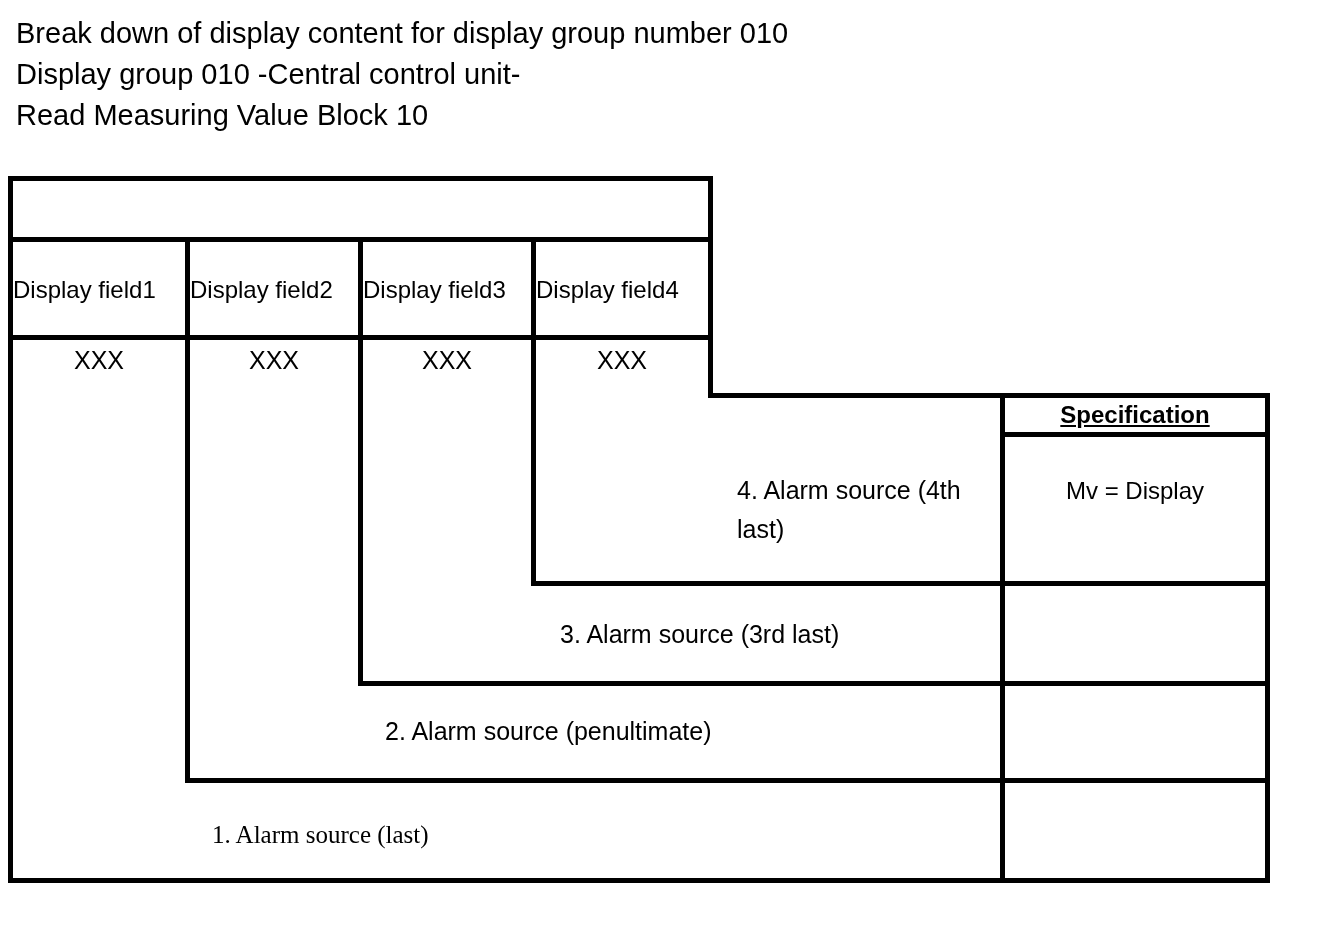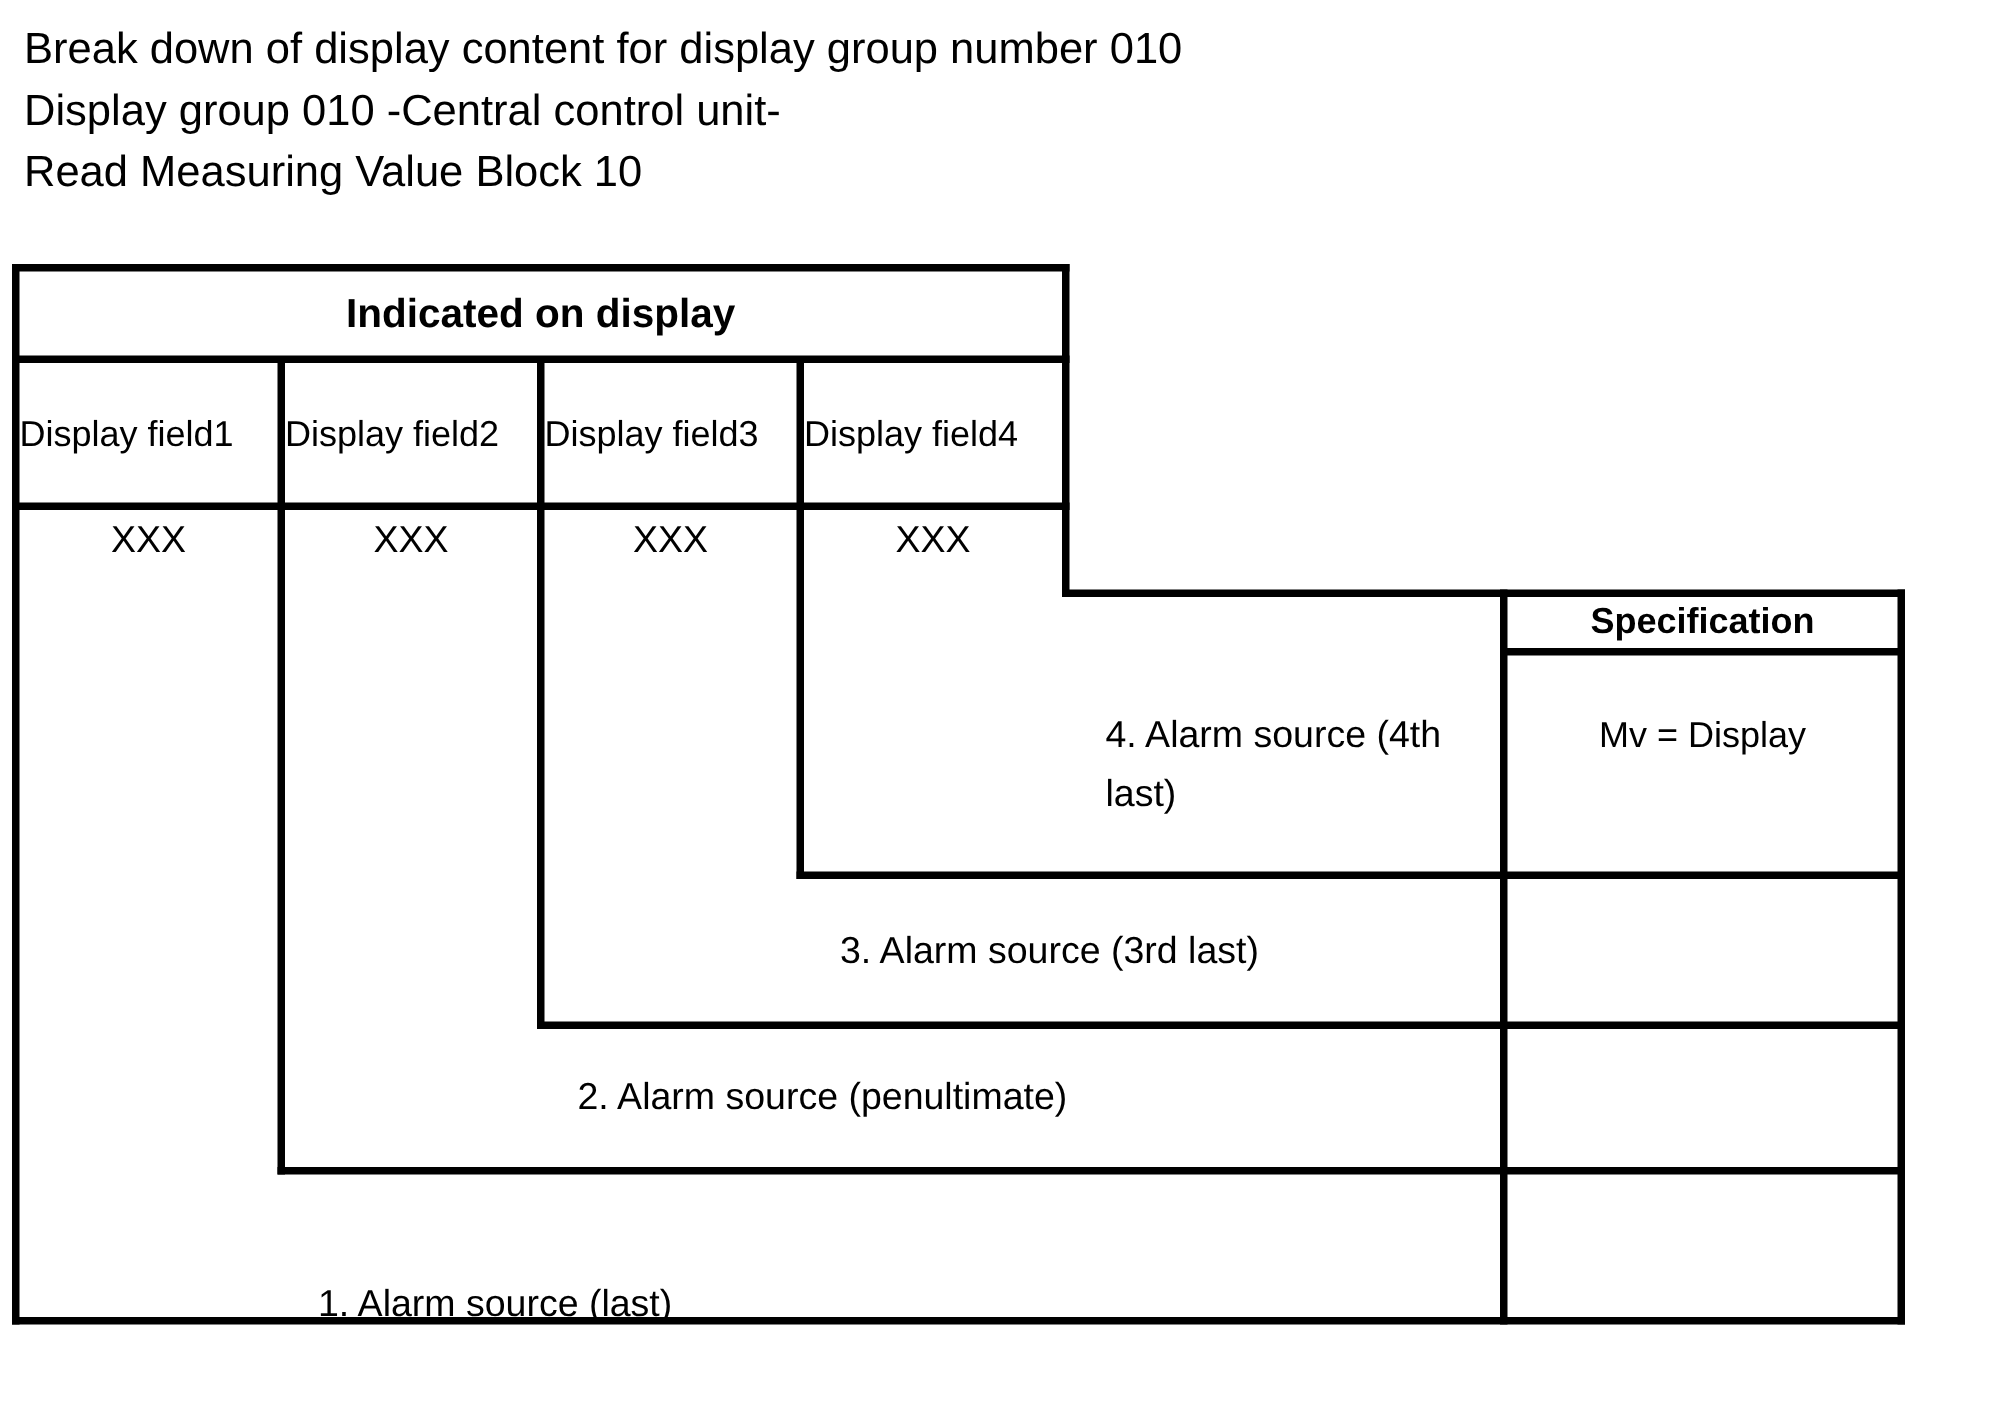--- a/index.html
+++ b/index.html
@@ -63,33 +63,33 @@
   }
   .col-value-1 { left: 13px;  width: 172px; }
   .col-value-2 { left: 190px; width: 168px; }
   .col-value-3 { left: 363px; width: 168px; }
   .col-value-4 { left: 536px; width: 172px; }
 
   
   .spec-header {
     position: absolute; left: 1005px; top: 398px; width: 260px; height: 34px;
     display: flex; align-items: center; justify-content: center;
-    font-weight: bold; font-size: 24px;
+    font-weight: bold; font-size: 24px; text-decoration: underline;
   }
   .spec-value {
     position: absolute; left: 1005px; top: 471px; width: 260px;
     text-align: center; font-size: 24px; line-height: 39px;
   }
 
   
   .alarm-label { position: absolute; font-size: 25px; line-height: 30px; white-space: nowrap; }
   .alarm-4 { left: 737px; top: 471px; width: 270px; line-height: 39px; white-space: normal; }
   .alarm-3 { left: 560px; top: 619px; }
   .alarm-2 { left: 385px; top: 716px; text-align: right; }
-  .alarm-1 { left: 212px; top: 854px; }
+  .alarm-1 { left: 212px; top: 820px; font-family: Liberation Serif, serif; }
 </style>
 </head>
 <body>
 
 <div class="stage">
 
   <div class="title-block">
     <div>Break down of display content for display group number 010</div>
     <div>Display group 010 -Central control unit-</div>
     <div>Read Measuring Value Block 10</div>
@@ -105,21 +105,20 @@
   <div class="ln h-top"></div>
   <div class="ln h-hdr"></div>
   <div class="ln h-colhdr"></div>
   <div class="ln h-step"></div>
   <div class="ln h-spec-hdr"></div>
   <div class="ln h-row4"></div>
   <div class="ln h-row3"></div>
   <div class="ln h-row2"></div>
   <div class="ln h-bottom"></div>
 
-  <div class="indicated-header">Indicated on display</div>
 
   <div class="col-header col-header-1">
     <span>Display field</span>
     <span>1</span>
   </div>
   <div class="col-header col-header-2">
     <span>Display field</span>
     <span>2</span>
   </div>
   <div class="col-header col-header-3">

